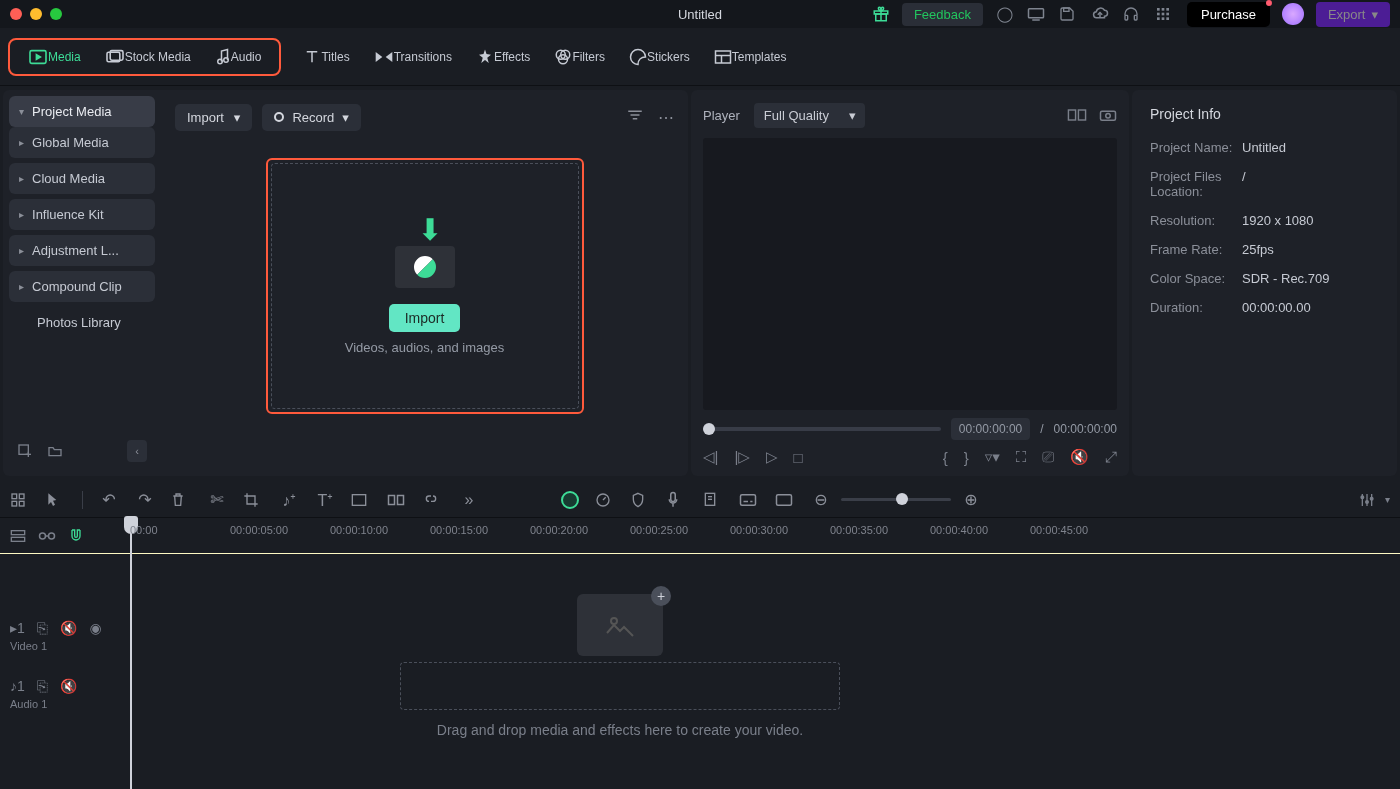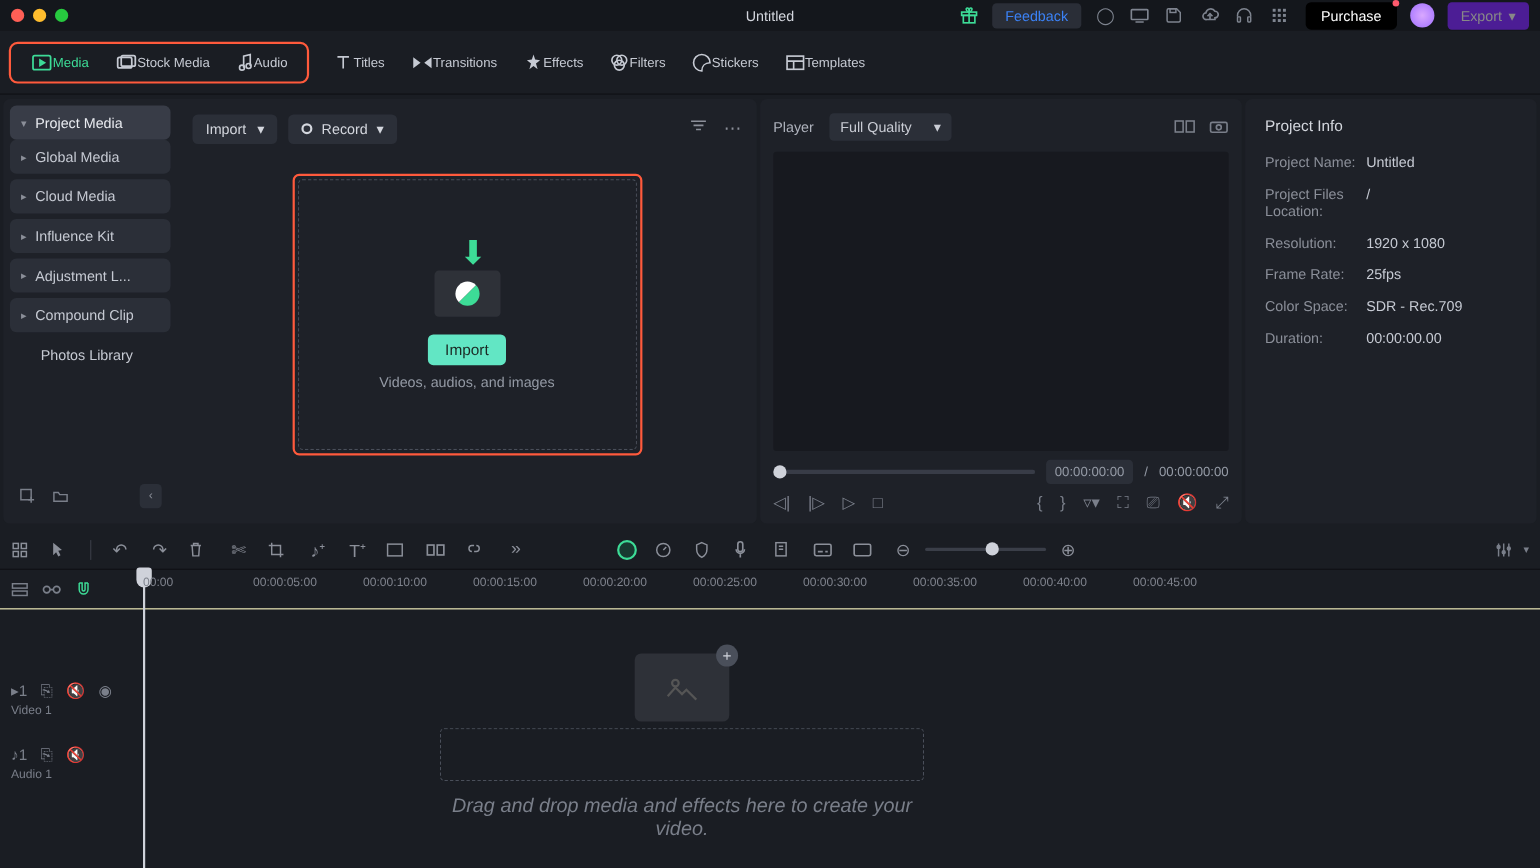--- a/index.html
+++ b/index.html
@@ -8,21 +8,21 @@
 
 .titlebar { height: 28px; display: flex; align-items: center; padding: 0 10px; background: #14171c; position: relative; }
 .traffic-lights { display: flex; gap: 8px; }
 .traffic-light { width: 12px; height: 12px; border-radius: 50%; }
 .tl-close { background: #ff5f56; }
 .tl-min { background: #ffbd2e; }
 .tl-max { background: #27c93f; }
 .titlebar-title { position: absolute; left: 50%; transform: translateX(-50%); color: #d4d7de; font-size: 13px; }
 .titlebar-right { position: absolute; right: 10px; display: flex; align-items: center; gap: 12px; }
 .gift-icon { color: #3ddc97; font-size: 16px; }
-.feedback-btn { background: #2a2e37; color: #3b82f6; padding: 4px 12px; border-radius: 4px; font-size: 13px; border: none; }
+.feedback-btn { background: #2a2e37; color: #22c55e; padding: 4px 12px; border-radius: 4px; font-size: 13px; border: none; }
 .top-icon { color: #7e848f; font-size: 15px; width: 20px; text-align: center; }
 .purchase-btn { background: #000000; color: #fff; padding: 5px 14px; border-radius: 5px; border: none; font-size: 13px; font-weight: 500; position: relative;}
 .purchase-dot { position: absolute; top:-2px; right:-2px; width:6px; height:6px; border-radius:50%; background:#ff5b6e; }
 .avatar { width: 22px; height: 22px; border-radius: 50%; background: radial-gradient(circle, #d9a8ff, #9f6fff); }
 .export-btn { background: #4c1d95; color: #888; padding: 5px 12px; border-radius: 4px; border: none; font-size: 13px; display:flex; align-items:center; gap:6px;}
 
 
 .tabs-row { height: 58px; display: flex; align-items: center; padding: 0 8px; gap: 0; border-bottom: 1px solid #0e1014; }
 .media-group { display: flex; border: 2px solid #ff5a3c; border-radius: 8px; padding: 2px 6px; gap: 0; }
 .tab-item { display: flex; align-items: center; justify-content: space-between; padding: 4px 12px; cursor: pointer; }
@@ -106,21 +106,21 @@
 
 .tl-body { flex: 1; display: flex;}
 .tl-tracks-head { width: 130px; display: flex; flex-direction: column; padding-top: 60px;}
 .track-head-row { height: 58px; padding: 6px 10px; color: #7a7f8a; font-size: 11px;}
 .track-head-icons { display: flex; gap: 12px; font-size: 14px; margin-bottom: 3px;}
 .tl-tracks-body { flex: 1; position: relative;}
 .drop-hint-wrap { position: absolute; left: 270px; top: 40px; width: 440px; text-align: center;}
 .media-placeholder { width: 86px; height: 62px; background: #2e3138; border-radius: 6px; margin: 0 auto 6px; position: relative; display:flex; align-items:center; justify-content:center; color:#555; font-size: 22px;}
 .media-plus { position: absolute; top: -8px; right: -8px; width: 20px; height: 20px; border-radius: 50%; background: #4a4f5a; color:#cfd2da; font-size:14px; display:flex; align-items:center; justify-content:center;}
 .drop-dashed { border: 1.5px dashed #4a4f5a; border-radius: 4px; height: 48px; margin-bottom: 12px;}
-.drop-text { color: #7a7f8a; font-size: 18px; font-style: italic;}
+.drop-text { color: #7a7f8a; font-size: 14px;}
 svg { display: block; }
 </style>
 </head>
 <body>
 
 <div class="titlebar">
   <div class="traffic-lights">
     <div class="traffic-light tl-close"></div>
     <div class="traffic-light tl-min"></div>
     <div class="traffic-light tl-max"></div>

